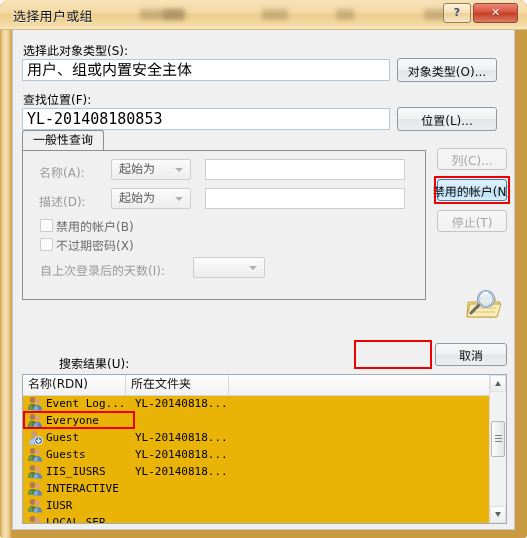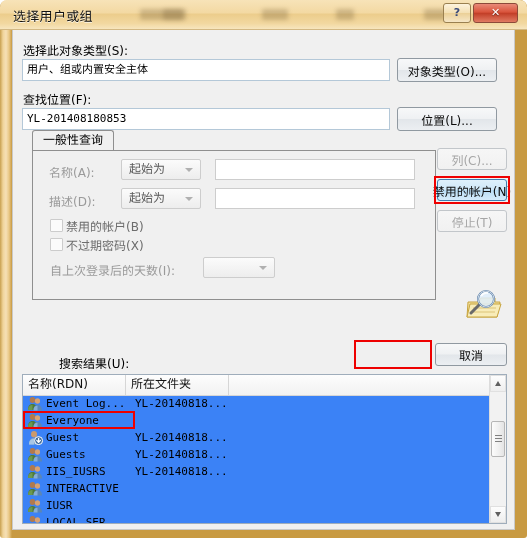--- a/index.html
+++ b/index.html
@@ -117,21 +117,21 @@
     color: #000;
     white-space: nowrap;
   }
   .lbl.dim { color: #9a9a9a; }
 
   .txtbox {
     position: absolute;
     box-sizing: border-box;
     background: #ffffff;
     border: 1px solid #b4c8d8;
-    font-size: 11px;
+    font-size: 15px;
     color: #000;
     padding: 2px 4px;
     line-height: 16px;
     white-space: nowrap;
     overflow: hidden;
     font-family: "DejaVu Sans Mono", "Liberation Mono", monospace;
   }
   .txtbox.cjk { font-family: "DejaVu Sans", "Liberation Sans", sans-serif; }
 
   
@@ -161,21 +161,21 @@
     position: absolute;
     border: 2px solid #ee0000;
     box-sizing: border-box;
     pointer-events: none;
     background: transparent;
   }
 
   
   #tabctl {
     position: absolute;
-    left: 19px;
+    left: 9px;
     top: 100px;
     width: 404px;
     height: 170px;
   }
   #tab-head {
     position: absolute;
     left: 0; top: 0;
     width: 82px;
     height: 21px;
     box-sizing: border-box;
@@ -242,21 +242,21 @@
   }
 
   
   #results {
     position: absolute;
     left: 9px;
     top: 344px;
     width: 485px;
     height: 150px;
     box-sizing: border-box;
-    background: #3b82f6;
+    background: #eab308;
     border: 1px solid #9fadbb;
     overflow: hidden;
   }
   #colhead {
     position: absolute;
     left: 0; top: 0;
     width: 485px;
     height: 20px;
     background: linear-gradient(to bottom, #fdfdfd 0%, #f2f2f2 100%);
     border-bottom: 1px solid #d6d6d6;

